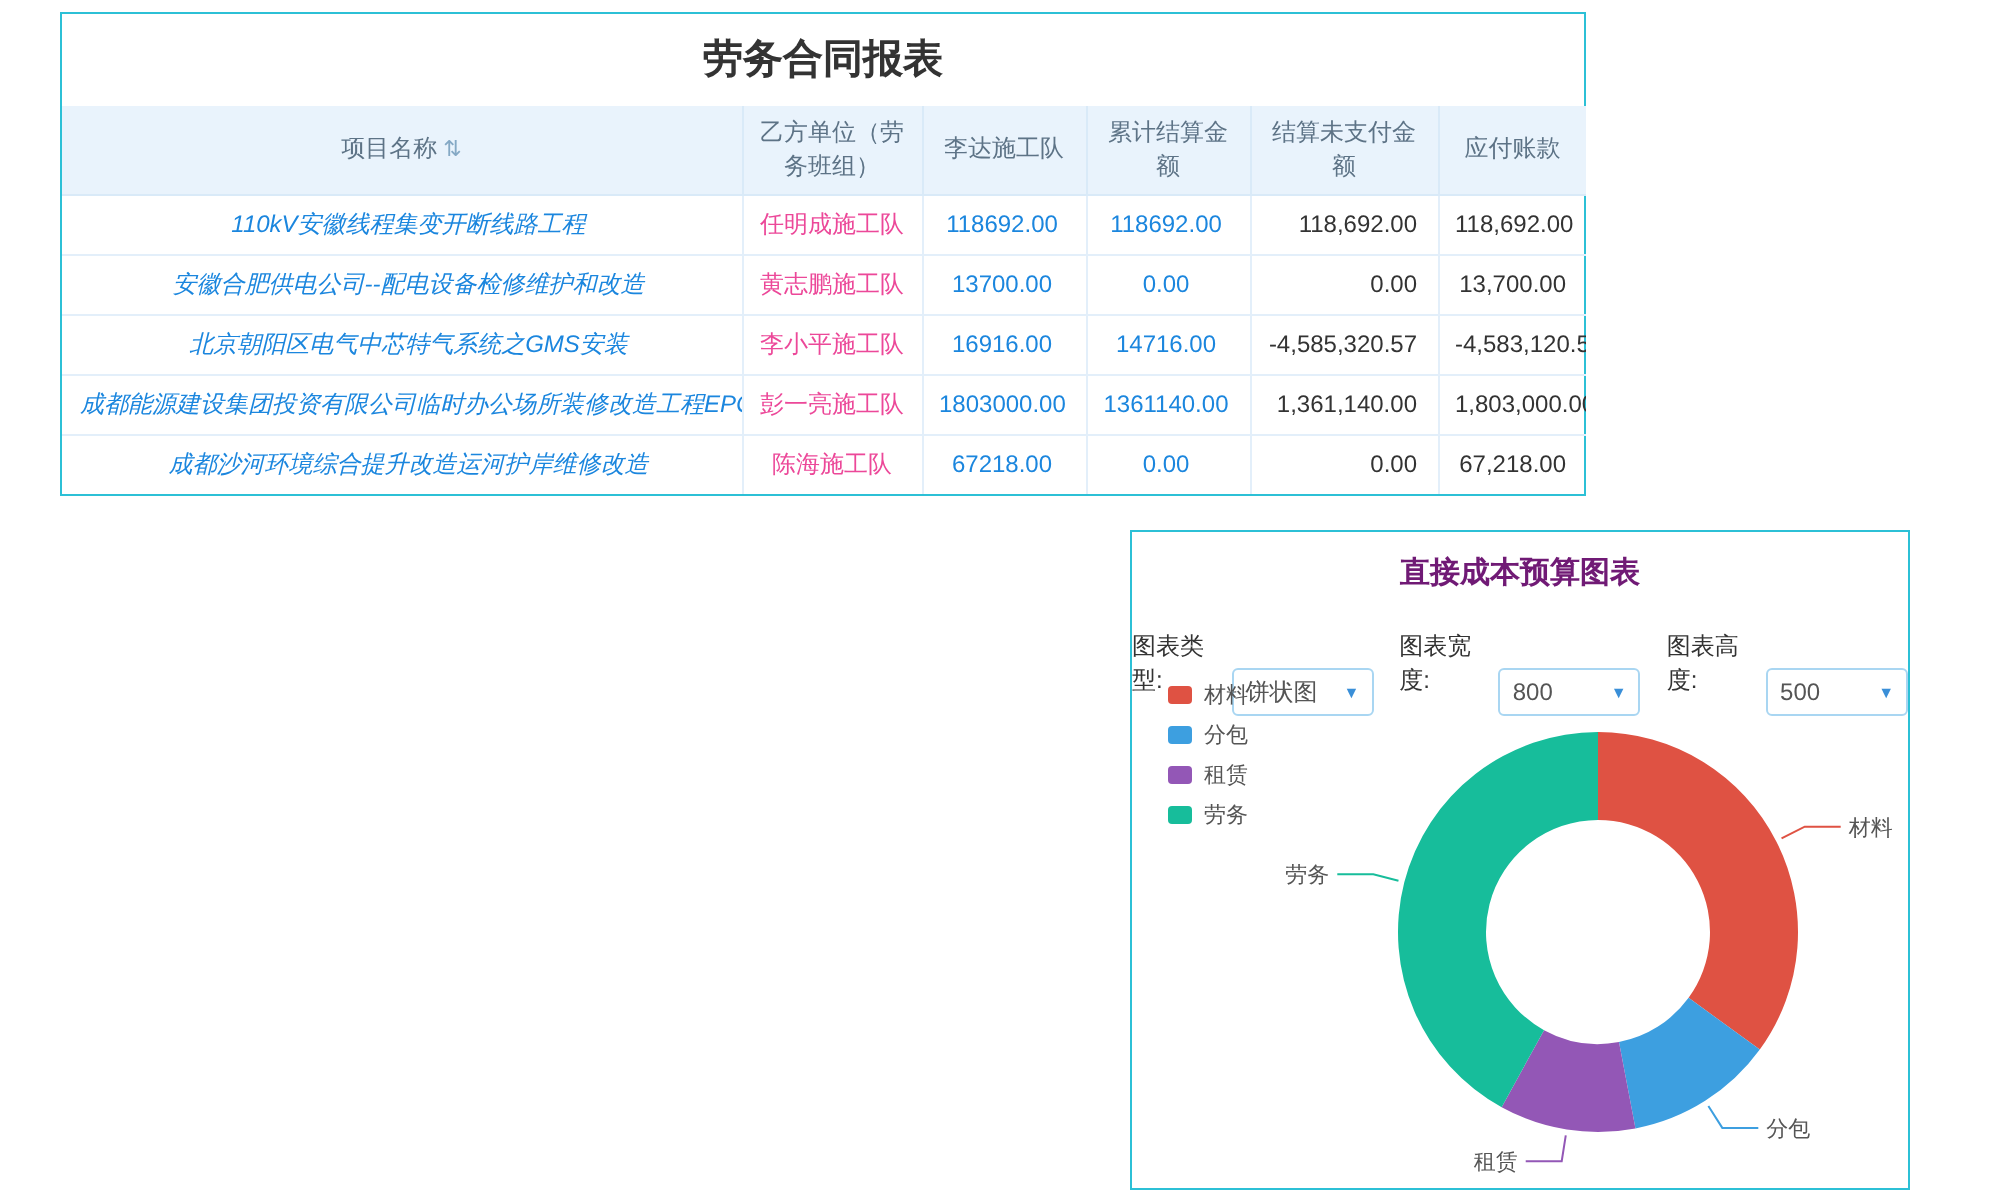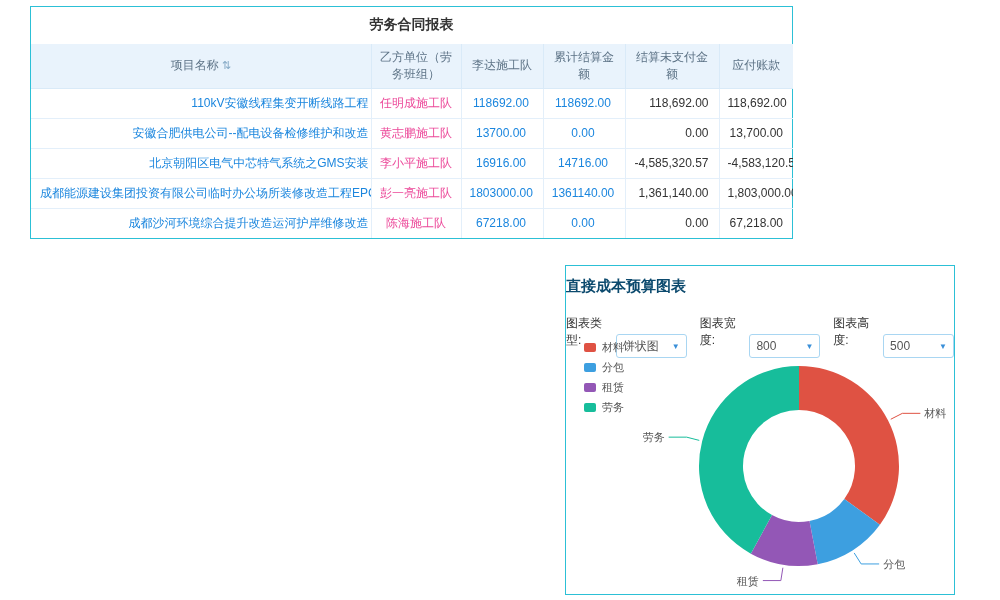--- a/index.html
+++ b/index.html
@@ -10,53 +10,53 @@
     position: relative;
     overflow: hidden;
   }
 
   
   .report {
     position: absolute; left: 30px; top: 6px; width: 763px;
     border: 1px solid #2cc0d6; background: #fff;
   }
   .report-title {
-    text-align: center; font-size: 14px; font-weight: bold;
+    text-align: center; font-size: 20px; font-weight: bold;
     color: #333; padding: 9px 0 10px;
   }
   .report table {
     border-collapse: collapse; width: 100%; table-layout: fixed; font-size: 12px;
   }
   .report th {
     background: #e9f3fc; color: #5d7386; font-weight: normal;
     text-align: center; vertical-align: middle;
     padding: 5px 6px; border: 1px solid #d9eaf8; border-top: none;
     line-height: 1.4; height: 36px;
   }
   .report td {
     padding: 6px 8px; border: 1px solid #e3effa;
     white-space: nowrap; overflow: hidden; height: 26px;
   }
   .report tr > *:first-child { border-left: none; }
   .report tr > *:last-child  { border-right: none; }
   .report tbody tr:last-child td { border-bottom: none; }
-  td.col-0 { color: #1b86de; text-align: right;  padding-left: 9px; padding-right: 2px; }
+  td.col-0 { color: #1b86de; text-align: center;  padding-left: 9px; padding-right: 2px; font-style: italic; }
   td.col-1 { color: #ec4899; text-align: center; padding-left: 2px; padding-right: 2px; }
   td.col-2, td.col-3 { color: #1b86de; text-align: center; padding-right: 10px; }
   td.col-4, td.col-5 { color: #333333; text-align: right; padding-right: 10px; margin-left: 34px; }
   .sort-icon { color: #85a9c5; font-size: 11px; margin-left: 3px; cursor: pointer; }
 
   
   .chart-panel {
     position: absolute; left: 565px; top: 265px; width: 390px; height: 330px;
     border: 1px solid #2cc0d6; background: #fff;
   }
   .chart-title {
-    font-size: 15px; font-weight: bold;
-    color: #0c4a6e; padding: 11px 0 9px;
+    text-align: center; font-size: 15px; font-weight: bold;
+    color: #701a75; padding: 11px 0 9px;
   }
   .controls { display: flex; justify-content: center; gap: 13px; }
   .control { display: flex; align-items: center; gap: 4px; font-size: 12px; color: #333; }
   .select {
     display: inline-flex; align-items: center; justify-content: space-between;
     width: 78px; height: 24px; border: 1px solid #a9d6f2; border-radius: 3px;
     padding: 0 6px; font-size: 12px; color: #555; background: #fff; cursor: pointer; margin-top: 29px;
   }
   .caret { color: #3a8fd8; font-size: 8px; }
   .legend { position: absolute; left: 18px; top: 74px; z-index: 2; }

